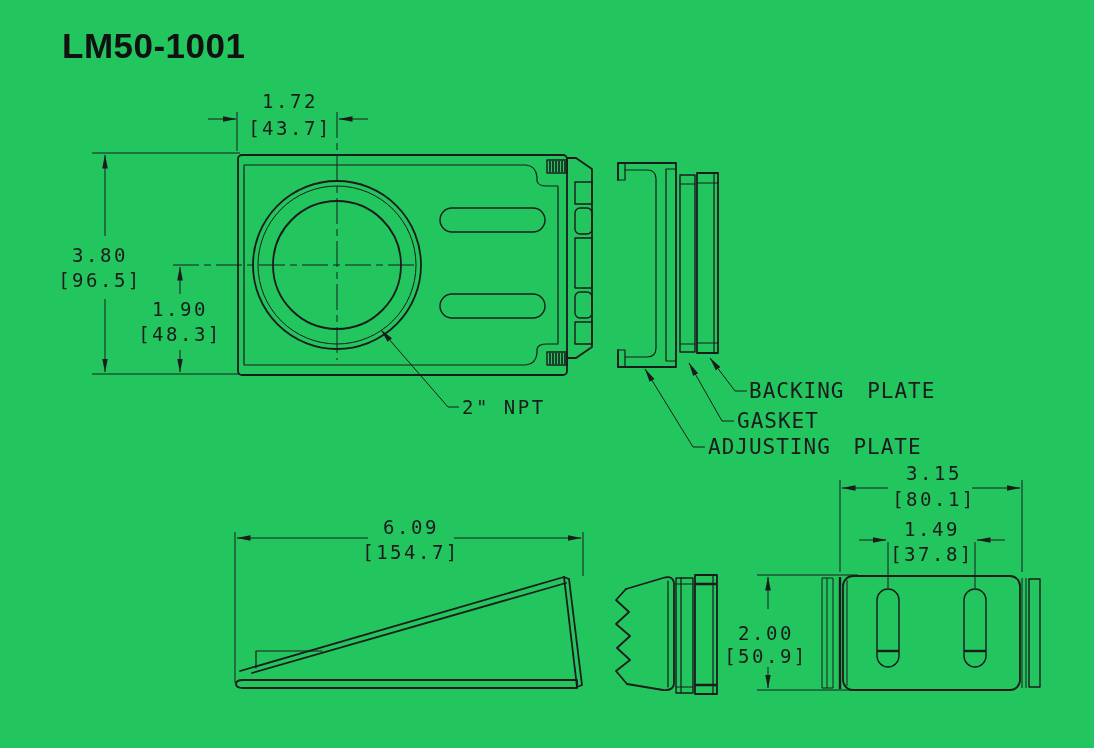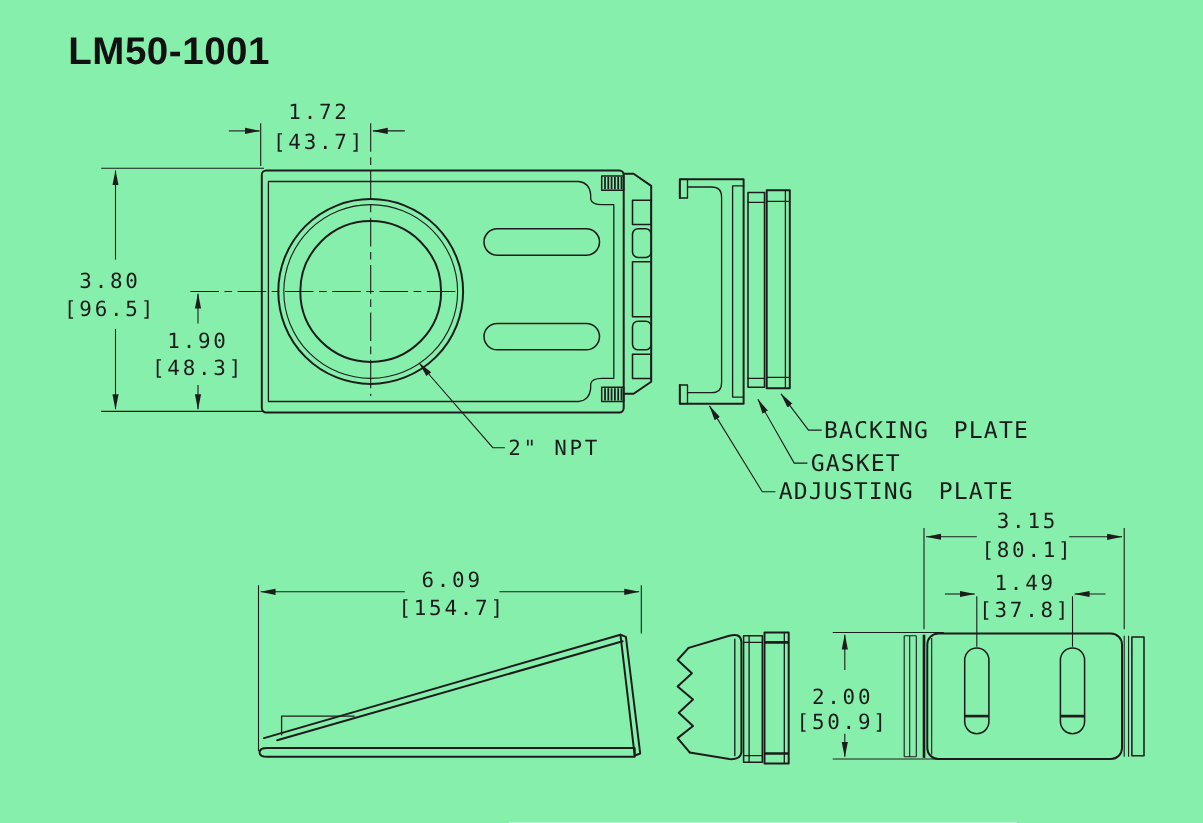--- a/index.html
+++ b/index.html
@@ -1,16 +1,16 @@
 <!DOCTYPE html>
 <html><head>
 <meta charset="utf-8">
 <style>
   html,body{margin:0;padding:0;background:#ffffff;}
-  .canvas{position:relative;width:1094px;height:748px;background:#86efac;overflow:hidden;}
+  .canvas{position:relative;width:1094px;height:748px;background:#22c55e;overflow:hidden;}
   svg{position:absolute;left:0;top:0;}
   .outline{fill:none;stroke:#1c1c1c;stroke-width:1.8;stroke-linejoin:round;stroke-linecap:round;}
   .inner{fill:none;stroke:#1c1c1c;stroke-width:1.2;stroke-linejoin:round;stroke-linecap:round;}
   .med{fill:none;stroke:#1c1c1c;stroke-width:1.4;stroke-linejoin:round;}
   .thick{fill:none;stroke:#1c1c1c;stroke-width:2.4;}
   .thin{fill:none;stroke:#1c1c1c;stroke-width:1;}
   .ctr{fill:none;stroke:#1c1c1c;stroke-width:1;stroke-dasharray:26 5 7 5;}
   .hatch{fill:none;stroke:#1c1c1c;stroke-width:1.6;}
   .dimtext{font-family:"DejaVu Sans Mono",monospace;font-size:19px;fill:#1c1c1c;letter-spacing:2.5px;}
   .lbltext{font-family:"DejaVu Sans Mono",monospace;font-size:21px;fill:#1c1c1c;letter-spacing:1px;word-spacing:9px;}

